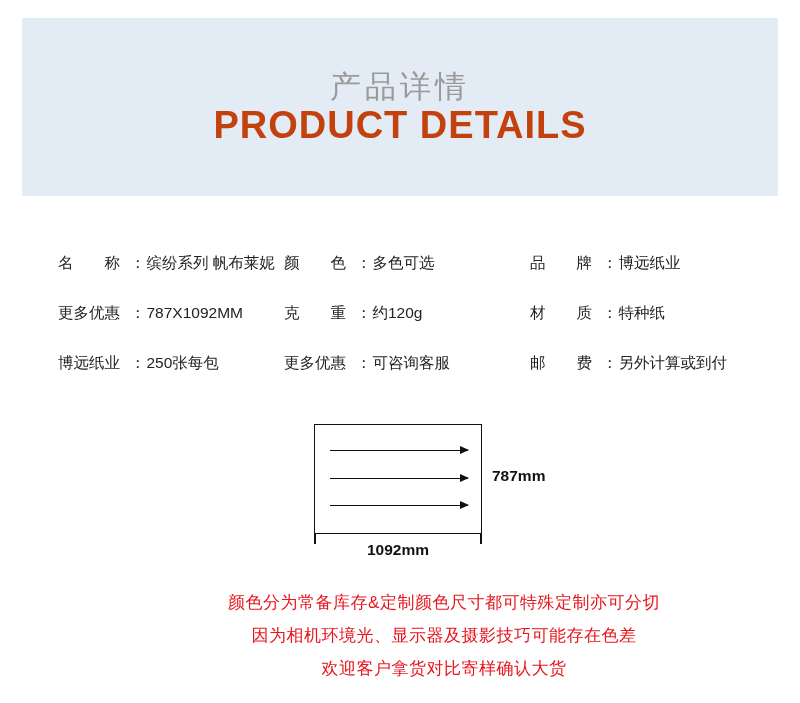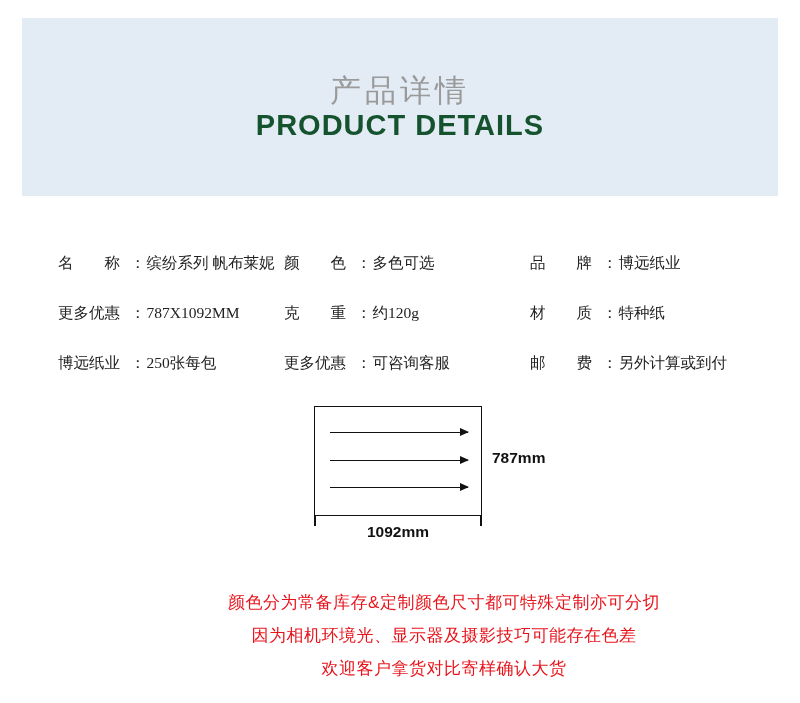--- a/index.html
+++ b/index.html
@@ -35,24 +35,24 @@
     justify-content: center;
   }
   .header-cn {
     font-size: 31px;
     letter-spacing: 4px;
     color: #9a9a9a;
     font-weight: 400;
     line-height: 1.2;
   }
   .header-en {
-    font-size: 29px;
+    font-size: 38px;
     font-weight: bold;
     letter-spacing: 1px;
-    color: #14532d;
+    color: #c2410c;
     line-height: 1.1;
   }
 
   
   .specs {
     position: absolute;
     left: 0;
     top: 238px;
     width: 800px;
   }
@@ -71,27 +71,27 @@
   .spec-cell.c2 { width: 230px; }
   .spec-cell.c3 { width: 260px; margin-left: 16px; }
 
   .lbl {
     display: inline-flex;
     justify-content: space-between;
     white-space: nowrap;
   }
   .lbl.w4 { width: 72px; }
   .colon { margin: 0 1px 0 0; }
-  .val { white-space: nowrap; font-family: Liberation Serif, serif; }
+  .val { white-space: nowrap; }
 
   
   .diagram {
     position: absolute;
     left: 0;
-    top: 392px;
+    top: 410px;
     width: 800px;
     height: 160px;
   }
   .rect-outer {
     position: absolute;
     left: 314px;
     top: 14px;
     width: 168px;
     height: 110px;
     border: 1.5px solid #111;

